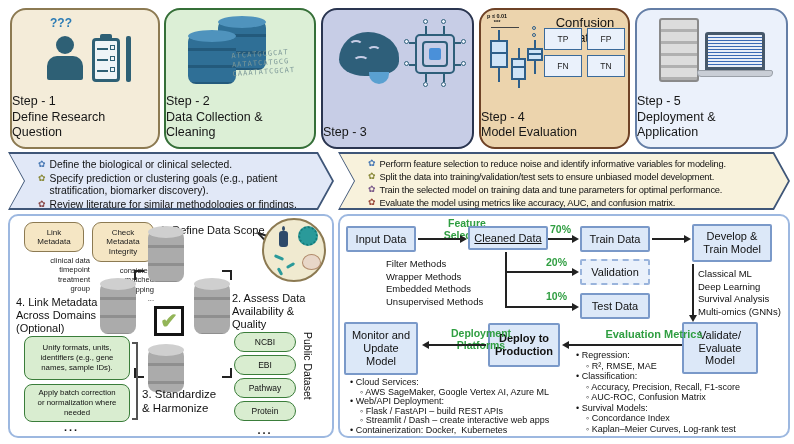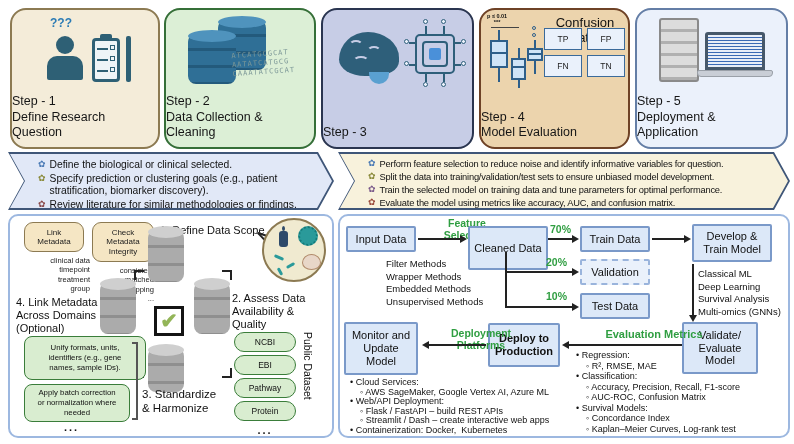--- a/index.html
+++ b/index.html
@@ -247,21 +247,21 @@
         </div>
       </div>
     </div>
   </div>
 
   <div class="chev chev-r">
     <div class="chev-in">
       <div class="blist" style="top:4px;">
         <div class="brow">
           <span class="bicon" style="color:#4a7ab5;">✿</span>
-          <span class="btxt">Perform feature selection to reduce noise and identify informative variables for question.</span>
+          <span class="btxt">Perform feature selection to reduce noise and identify informative variables for modeling.</span>
         </div>
         <div class="brow">
           <span class="bicon" style="color:#8a8a3a;">✿</span>
           <span class="btxt">Split the data into training/validation/test sets to ensure unbiased model development.</span>
         </div>
         <div class="brow">
           <span class="bicon" style="color:#7a5a8a;">✿</span>
           <span class="btxt">Train the selected model on training data and tune parameters for optimal performance.</span>
         </div>
         <div class="brow">
@@ -322,40 +322,40 @@
 
     <div class="abs" style="left:224px;top:116px;">
       <div class="oval">NCBI</div>
       <div class="oval">EBI</div>
       <div class="oval">Pathway</div>
       <div class="oval">Protein</div>
       <div style="text-align:center;font-weight:bold;font-size:11px;letter-spacing:2px;">...</div>
     </div>
     <div class="vert" style="left:292px;top:116px;height:106px;">Public Dataset</div>
 
-    <div class="greenbox" style="left:14px;top:120px;width:122px;height:44px;">Unify formats, units,
+    <div class="greenbox" style="left:14px;top:120px;width:106px;height:44px;">Unify formats, units,
 identifiers (e.g., gene
 names, sample IDs).</div>
     <div class="greenbox" style="left:14px;top:168px;width:106px;height:38px;">Apply batch correction
 or normalization where
 needed</div>
     <div class="ell" style="left:54px;top:205px;">...</div>
     <div class="bracket" style="left:122px;top:126px;height:78px;"></div>
     <div class="lp-h" style="left:132px;top:172px;width:100px;font-size:11.5px;">3. Standardize
 &amp; Harmonize</div>
   </div>
 
   <div class="panel p-r">
 
     <div class="fbox" style="left:6px;top:10px;width:70px;height:26px;">Input Data</div>
     <div class="glabel" style="left:72px;top:2px;width:56px;font-size:10.5px;">Feature
 Selection</div>
     <div class="hline" style="left:78px;top:22px;width:44px;"></div>
     <div class="arr-r" style="left:120px;top:19px;"></div>
-    <div class="fbox" style="left:128px;top:10px;width:80px;height:44px;">Cleaned Data</div>
+    <div class="fbox" style="left:128px;top:10px;width:80px;height:24px;text-decoration:underline;">Cleaned Data</div>
 
     <div class="plain" style="left:46px;top:42px;">Filter Methods
 Wrapper Methods
 Embedded Methods
 Unsupervised Methods</div>
 
     <div class="pct" style="left:210px;top:7px;">70%</div>
     <div class="hline" style="left:208px;top:22px;width:26px;"></div>
     <div class="arr-r" style="left:232px;top:19px;"></div>
 

